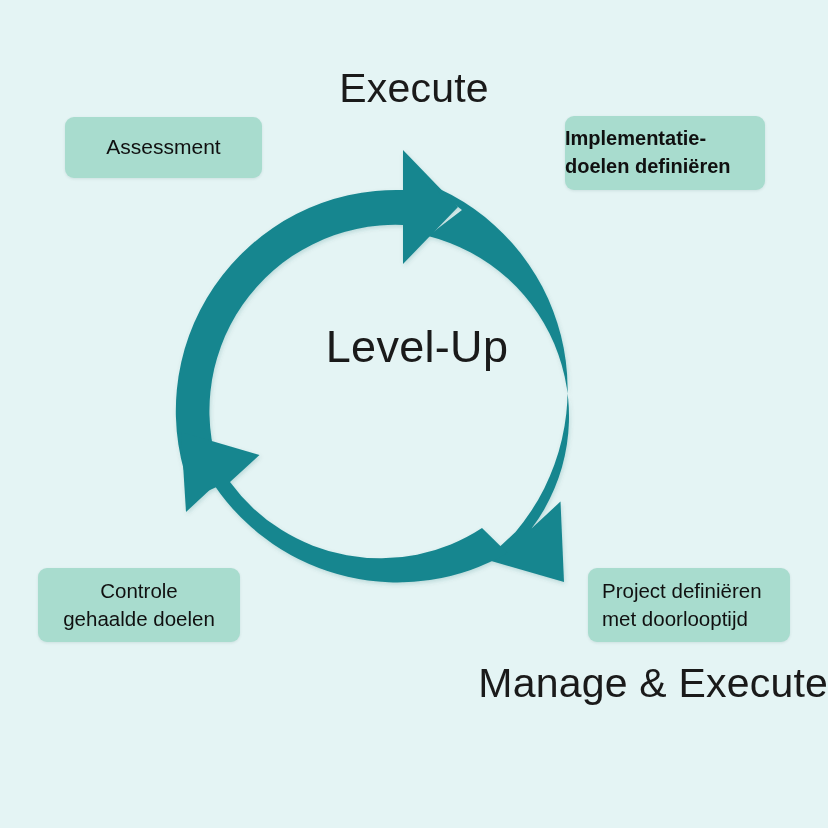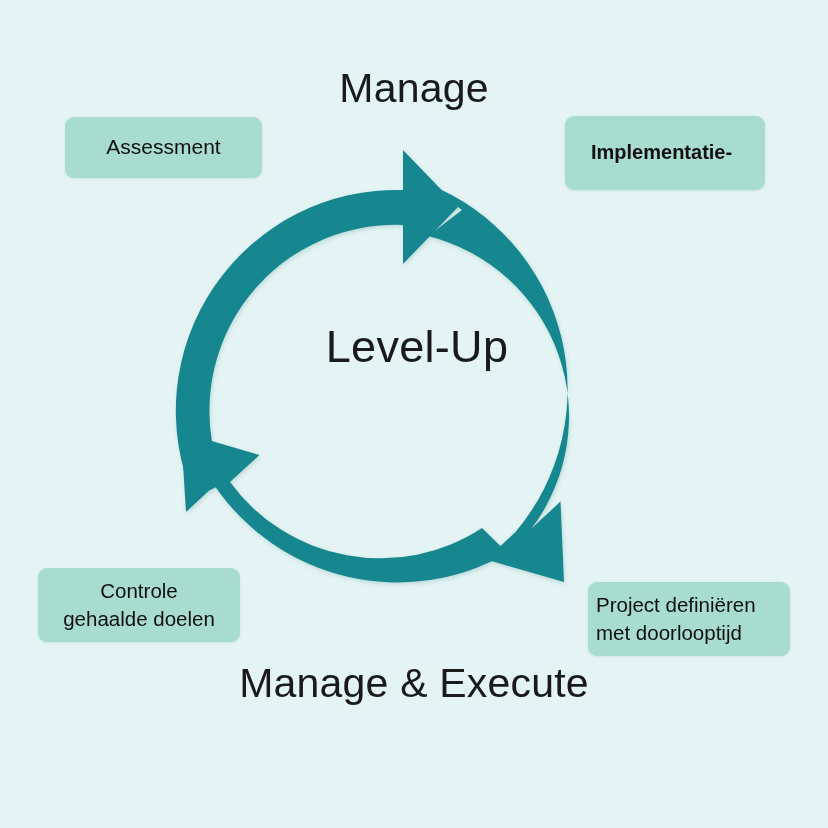--- a/index.html
+++ b/index.html
@@ -37,20 +37,21 @@
   }
   #label-measure {
     left: 0;
     right: 0;
     top: 68px;
   }
   #label-manage {
     left: 0;
     right: 0;
     top: 663px;
+    text-align: right;
   }
 
   
   #center-text {
     position: absolute;
     left: 214px;
     top: 320px;
     width: 406px;
     text-align: center;
     color: #1a1a1a;
@@ -92,34 +93,34 @@
     align-items: center;
     text-align: center;
     font-weight: 400;
     font-size: 21px;
   }
   #box-implementatie {
     left: 565px;
     top: 116px;
     width: 200px;
     height: 74px;
-    padding-left: 26px;
+    padding-left: 0;
     align-items: flex-start;
     text-align: left;
     font-weight: 700;
     font-size: 20px;
   }
   #box-implementatie .line.sub { font-weight: 700; }
 
   #box-project {
     left: 588px;
-    top: 582px;
+    top: 568px;
     width: 202px;
     height: 74px;
-    padding-left: 8px;
+    padding-left: 14px;
     align-items: flex-start;
     text-align: left;
     font-weight: 400;
     font-size: 20.5px;
   }
   #box-controle {
     left: 38px;
     top: 568px;
     width: 202px;
     height: 74px;
@@ -165,34 +166,35 @@
       <path fill="#17868f" d="M 507.5 553
                A 221 221 0 0 1 214.5 485.5
                L 186 512
                L 181 432
                L 259.5 455
                L 230 482
                A 186 186 0 0 0 482 528 Z"></path>
     </g>
   </svg>
 
-  <div class="stage-label" id="label-measure">Manage</div>
+  <div class="stage-label" id="label-measure">Execute</div>
 
   <div class="stage-label" id="label-manage">Manage &amp; Execute</div>
 
   <div id="center-text">
     <div id="center-title">Level-Up</div>
   </div>
 
   <div class="step-box" id="box-assessment">
     <div class="line">Assessment</div>
   </div>
 
   <div class="step-box" id="box-implementatie">
     <div class="line">Implementatie-</div>
+    <div class="line sub">doelen definiëren</div>
   </div>
 
   <div class="step-box" id="box-project">
     <div class="line">Project definiëren</div>
     <div class="line">met doorlooptijd</div>
   </div>
 
   <div class="step-box" id="box-controle">
     <div class="line">Controle</div>
     <div class="line">gehaalde doelen</div>

